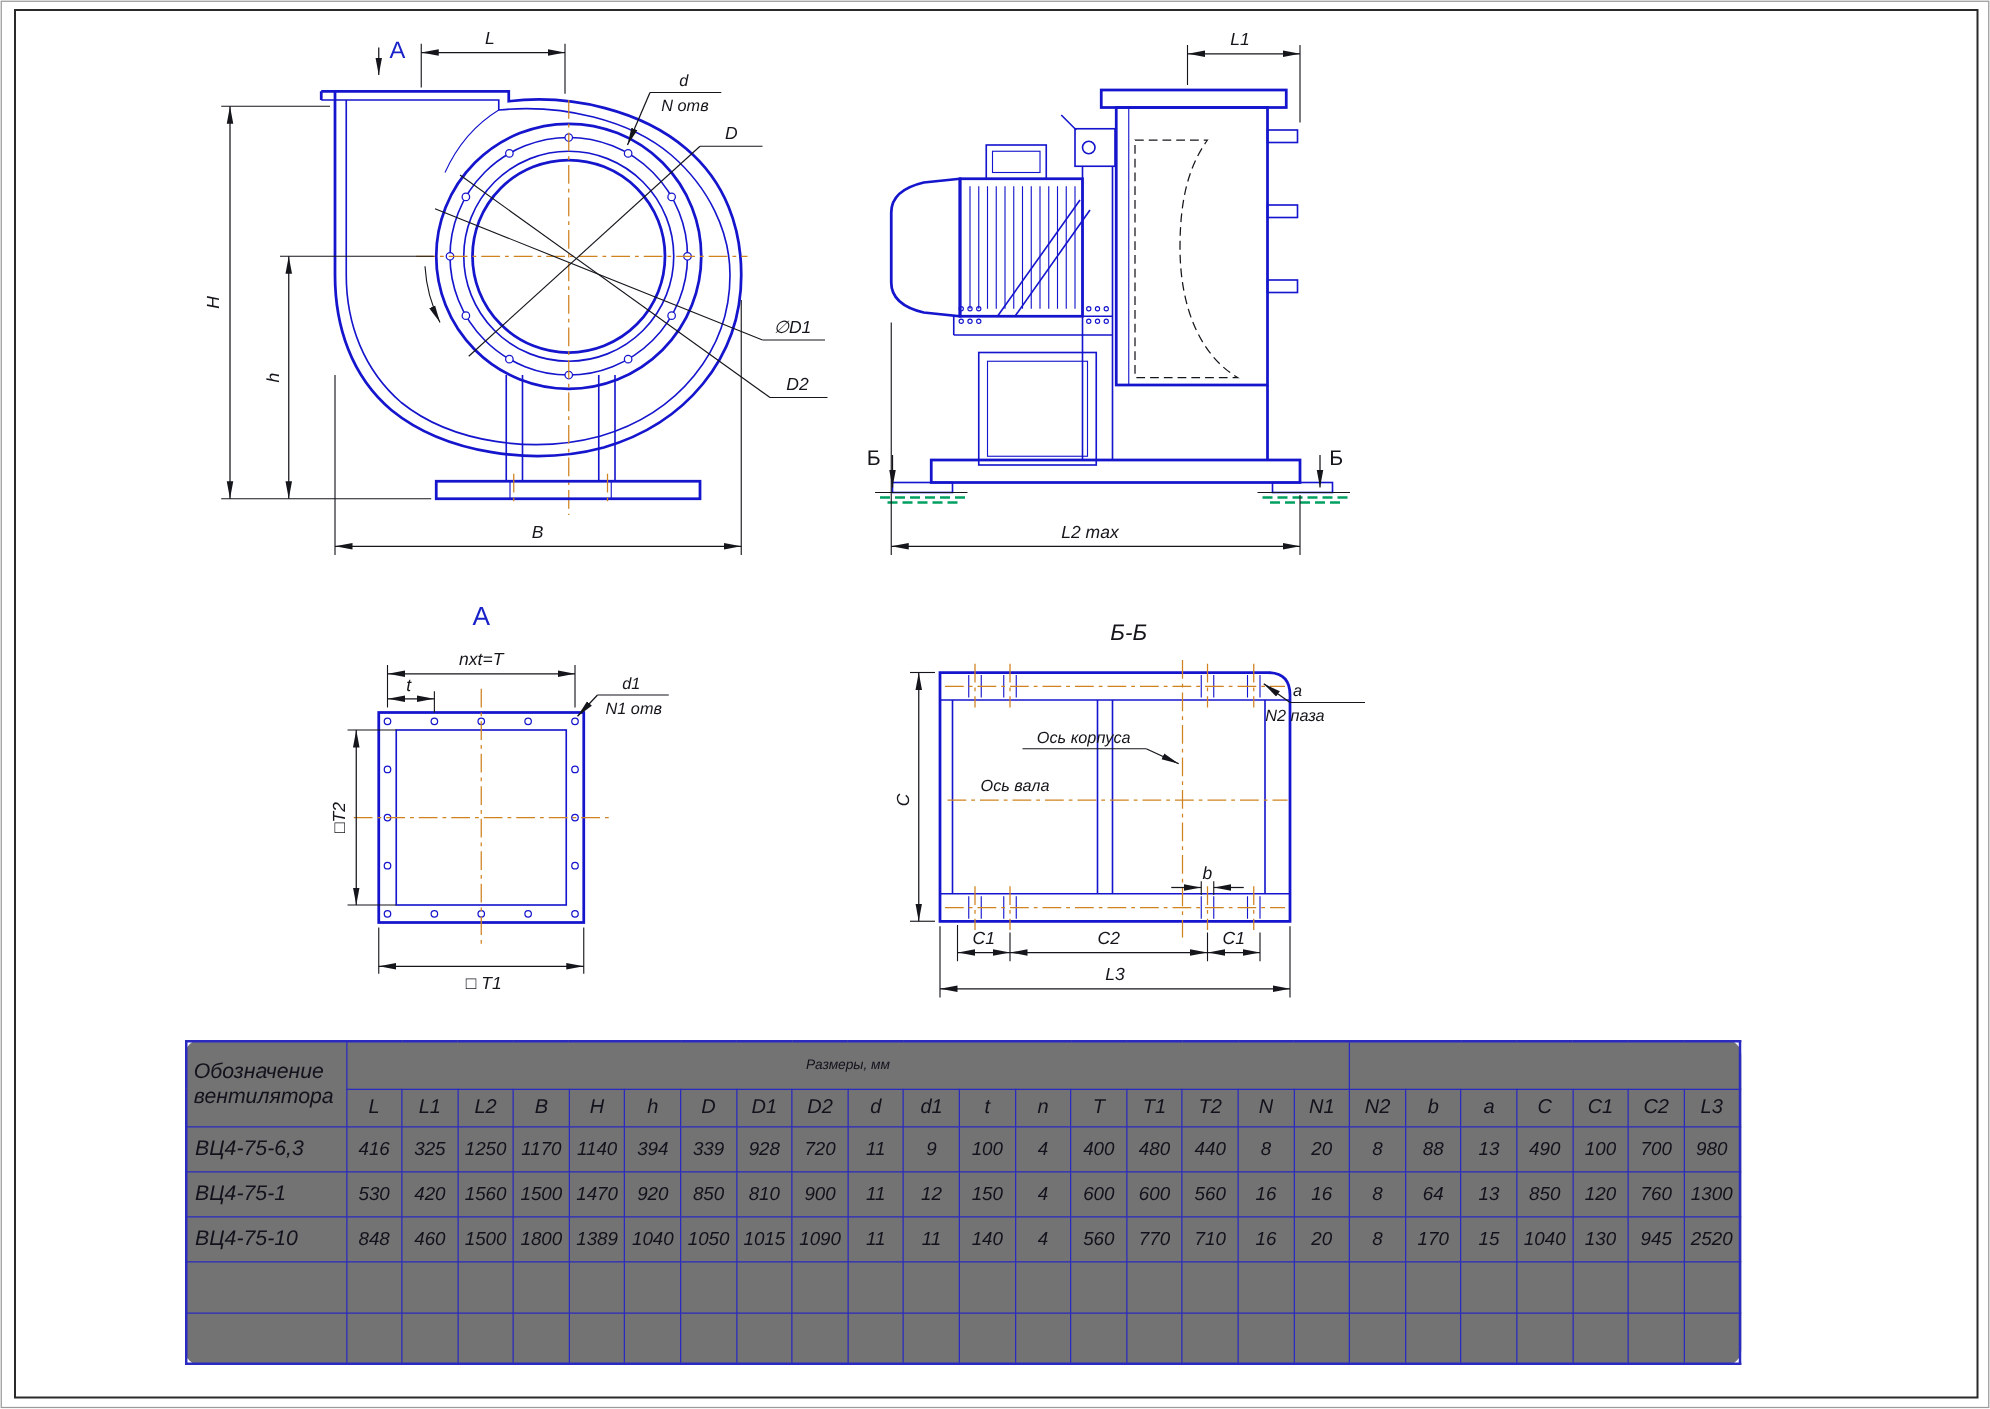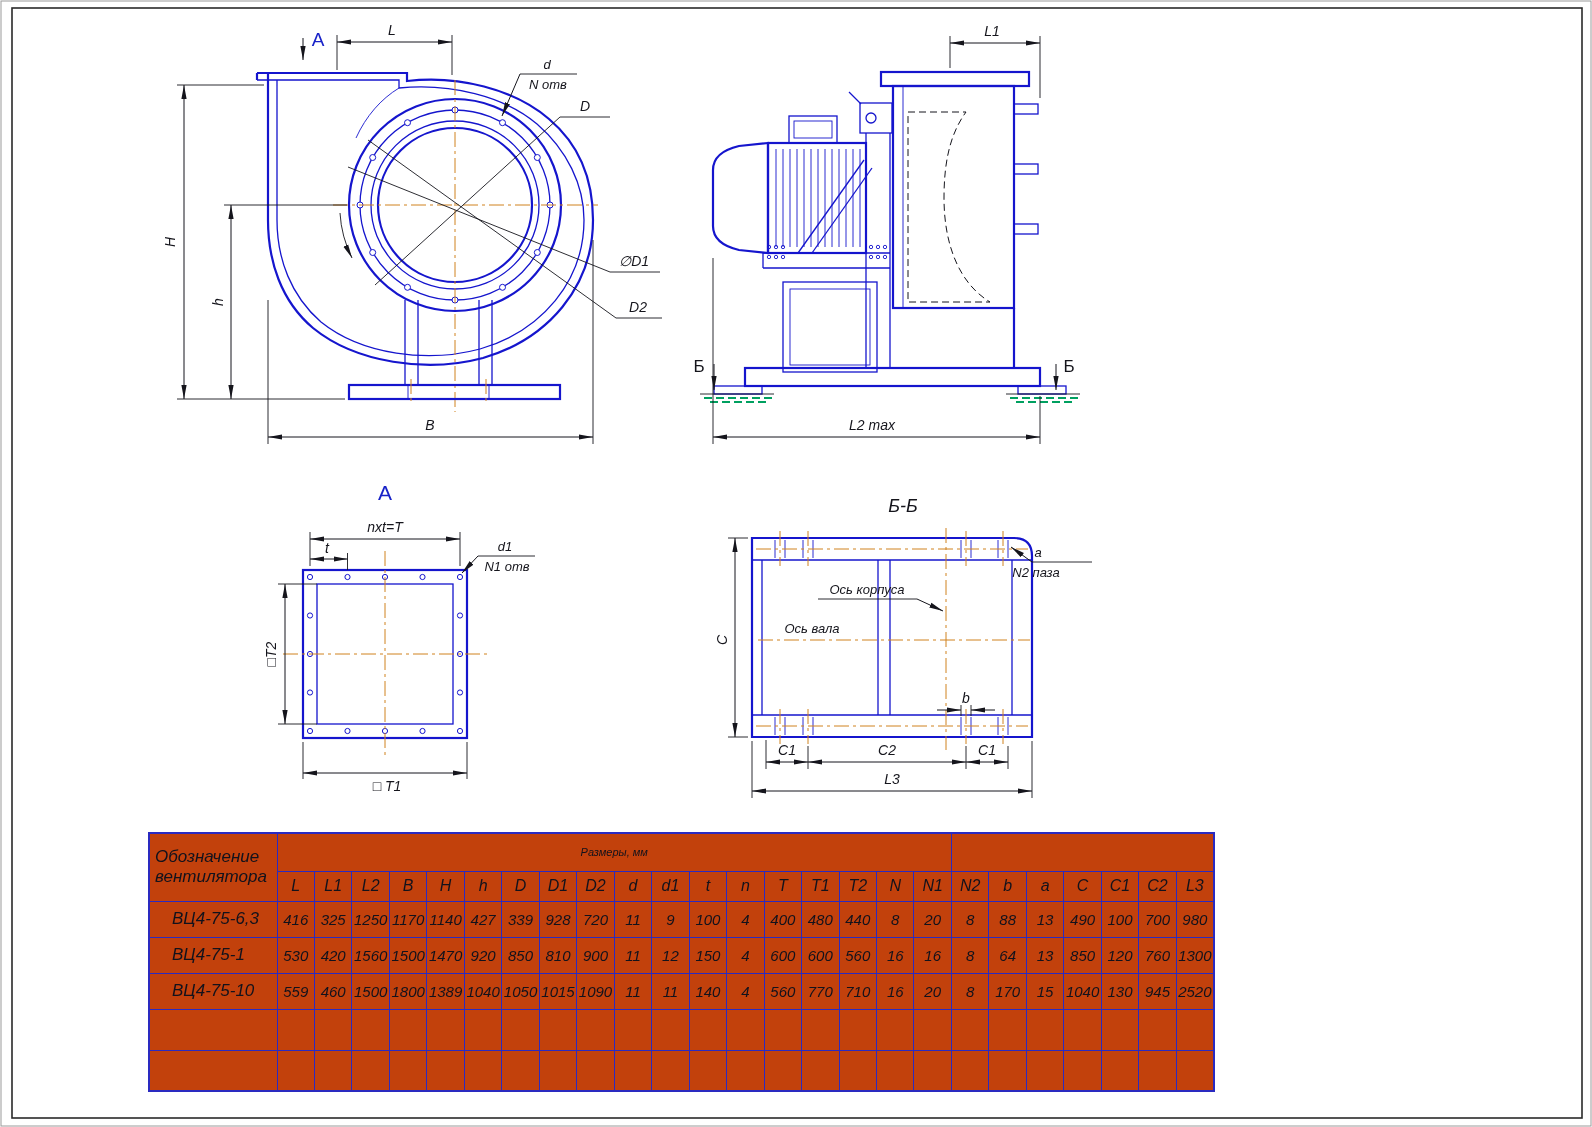--- a/index.html
+++ b/index.html
@@ -16,31 +16,31 @@
   .dsh{stroke:#15151c;stroke-width:1;fill:none;stroke-dasharray:7 4;}
   .grn{stroke:#00a060;stroke-width:2;fill:none;}
   .hole{stroke:#1515cd;stroke-width:1;fill:#fff;}
   .dimtxt{fill:#15151c;font-size:14px;font-style:italic;text-anchor:middle;}
   .smalltxt{fill:#15151c;font-size:13px;font-style:italic;text-anchor:middle;}
   .blue-letter{fill:#1822c8;font-size:19px;text-anchor:middle;}
   .view-title{fill:#1822c8;font-size:21px;text-anchor:middle;}
   .sec-letter{fill:#15151c;font-size:17px;text-anchor:middle;}
   .bb-title{fill:#15151c;font-size:18px;font-style:italic;text-anchor:middle;}
 
-  table#dims{position:absolute;left:148px;top:832px;width:1067px;height:258px;
-    border-collapse:collapse;table-layout:fixed;background:#c2410c;}
+  table#dims{position:absolute;left:148px;top:832px;width:1245px;height:258px;
+    border-collapse:collapse;table-layout:fixed;background:#737373;border-radius:12px;}
   #dims td{border:1.4px solid #2a2ac0;font:italic 15px "Liberation Sans",sans-serif;
     color:#12121c;text-align:center;padding:0;overflow:hidden;white-space:nowrap;}
   #dims{border:2.2px solid #2a2ac0;}
   #dims tr.h1{height:38px;} #dims tr.h2{height:30px;}
   #dims tbody tr{height:36px;} #dims tbody tr.empty{height:41px;}
   #dims td.name-head{font-size:17px;text-align:left;padding-left:5px;}
   #dims td.sizes-head{font-size:11px;}
   #dims td.col-h{font-size:16px;}
-  #dims td.name-cell{font-size:17px;text-align:left;padding-left:22px;}
+  #dims td.name-cell{font-size:17px;text-align:left;padding-left:6px;}
 </style>
 </head>
 <body>
 
 <div class="canvas">
 <svg width="1592" height="1127" viewBox="0 0 1592 1127">
   <defs>
     <marker id="ar" viewBox="0 0 14 6" refX="14" refY="3" markerWidth="14" markerHeight="6" markerUnits="userSpaceOnUse" orient="auto-start-reverse">
       <path d="M14,3 L0,0.4 L0,5.6 Z" fill="#15151c"></path>
     </marker>
@@ -400,21 +400,21 @@
         </tr>
   </thead>
   <tbody>
         <tr>
           <td class="name-cell">ВЦ4-75-6,3</td>
           <td>416</td>
           <td>325</td>
           <td>1250</td>
           <td>1170</td>
           <td>1140</td>
-          <td>427</td>
+          <td>394</td>
           <td>339</td>
           <td>928</td>
           <td>720</td>
           <td>11</td>
           <td>9</td>
           <td>100</td>
           <td>4</td>
           <td>400</td>
           <td>480</td>
           <td>440</td>
@@ -451,21 +451,21 @@
           <td>8</td>
           <td>64</td>
           <td>13</td>
           <td>850</td>
           <td>120</td>
           <td>760</td>
           <td>1300</td>
         </tr>
         <tr>
           <td class="name-cell">ВЦ4-75-10</td>
-          <td>559</td>
+          <td>848</td>
           <td>460</td>
           <td>1500</td>
           <td>1800</td>
           <td>1389</td>
           <td>1040</td>
           <td>1050</td>
           <td>1015</td>
           <td>1090</td>
           <td>11</td>
           <td>11</td>

